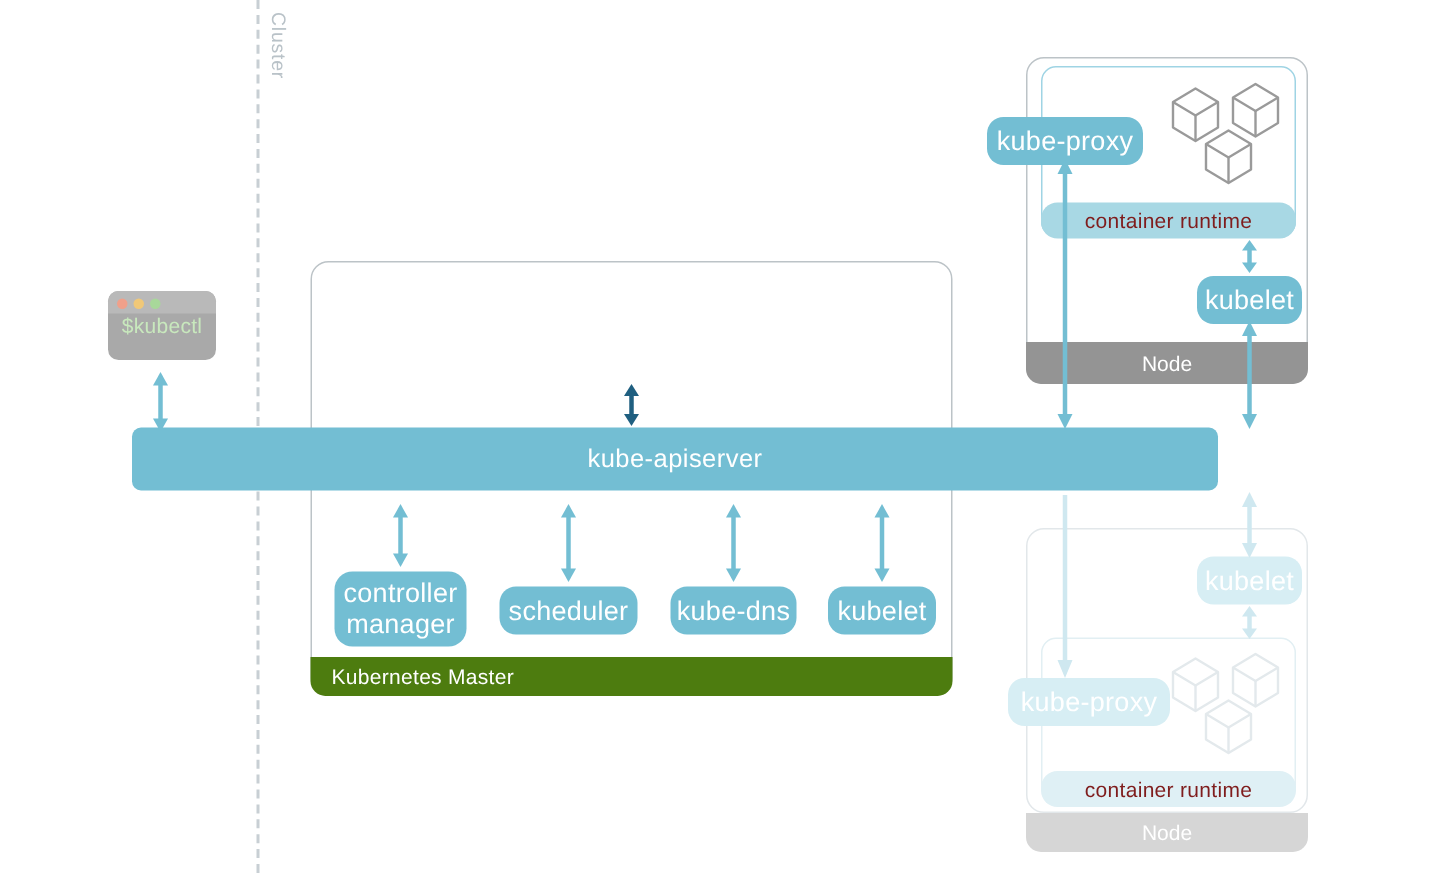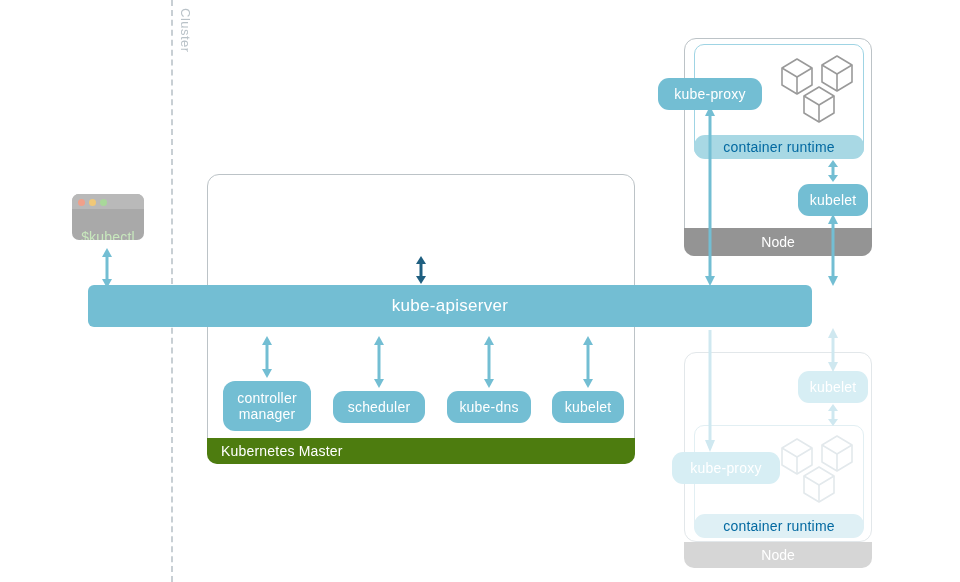--- a/index.html
+++ b/index.html
@@ -24,21 +24,21 @@
   .kubectl-win{
     left:72px;top:194px;width:72px;height:46px;
     background:#a9a9a9;border-radius:7px;overflow:hidden;
   }
   .kubectl-bar{height:15px;background:#b9b9b9;position:relative;}
   .dot{position:absolute;top:4.5px;width:7px;height:7px;border-radius:50%;}
   .dot.r{left:6px;background:#f0a08a;}
   .dot.y{left:17px;background:#f0c878;}
   .dot.g{left:28px;background:#a8d89a;}
   .kubectl-text{
-    padding-top:20px;text-align:center;
+    padding-top:0;text-align:center;
     font-size:14px;color:#c8e8bd;letter-spacing:.2px;
   }
 
   
   .master-card{
     left:207px;top:174px;width:428px;height:290px;
     border:1.5px solid #bcc3c7;border-radius:12px;background:#ffffff;
     box-sizing:border-box;
   }
   .master-footer{
@@ -61,21 +61,21 @@
     left:88px;top:285px;width:724px;height:42px;
     background:#73bed3;border-radius:6px;
     color:#ffffff;font-size:17px;text-align:center;line-height:42px;
     letter-spacing:.3px;
   }
 
   
   .pill{
     background:#73bed3;color:#ffffff;border-radius:11px;
     display:flex;align-items:center;justify-content:center;
-    text-align:center;font-size:14px;line-height:1.15;letter-spacing:.2px;
+    text-align:center;font-size:18px;line-height:1.15;letter-spacing:.2px;
     box-sizing:border-box;
   }
   .pill.ghost{background:#d7eef4;color:#ffffff;}
 
   .p-ctrl{left:223px;top:381px;width:88px;height:50px;border-radius:12px;}
   .p-sched{left:333px;top:391px;width:92px;height:32px;}
   .p-dns{left:447px;top:391px;width:84px;height:32px;}
   .p-kubelet-m{left:552px;top:391px;width:72px;height:32px;}
 
   
@@ -91,21 +91,21 @@
   }
   .node-footer.ghost{background:#d6d6d6;}
 
   .runtime-box{
     border:1.5px solid #9fd4e4;border-radius:10px;background:transparent;
     box-sizing:border-box;
   }
   .runtime-box.ghost{border-color:#e2eff3;}
 
   .runtime-bar{
-    background:#a8d8e4;color:#0369a1;font-size:14px;
+    background:#a8d8e4;color:#7f1d1d;font-size:14px;
     text-align:center;border-radius:11px;box-sizing:border-box;
     letter-spacing:.2px;
   }
   .runtime-bar.ghost{background:#dff0f5;}
 
   .cubes svg{display:block;}
 
   
   .arrow{position:absolute;}
   .arrow svg{display:block;overflow:visible;}

